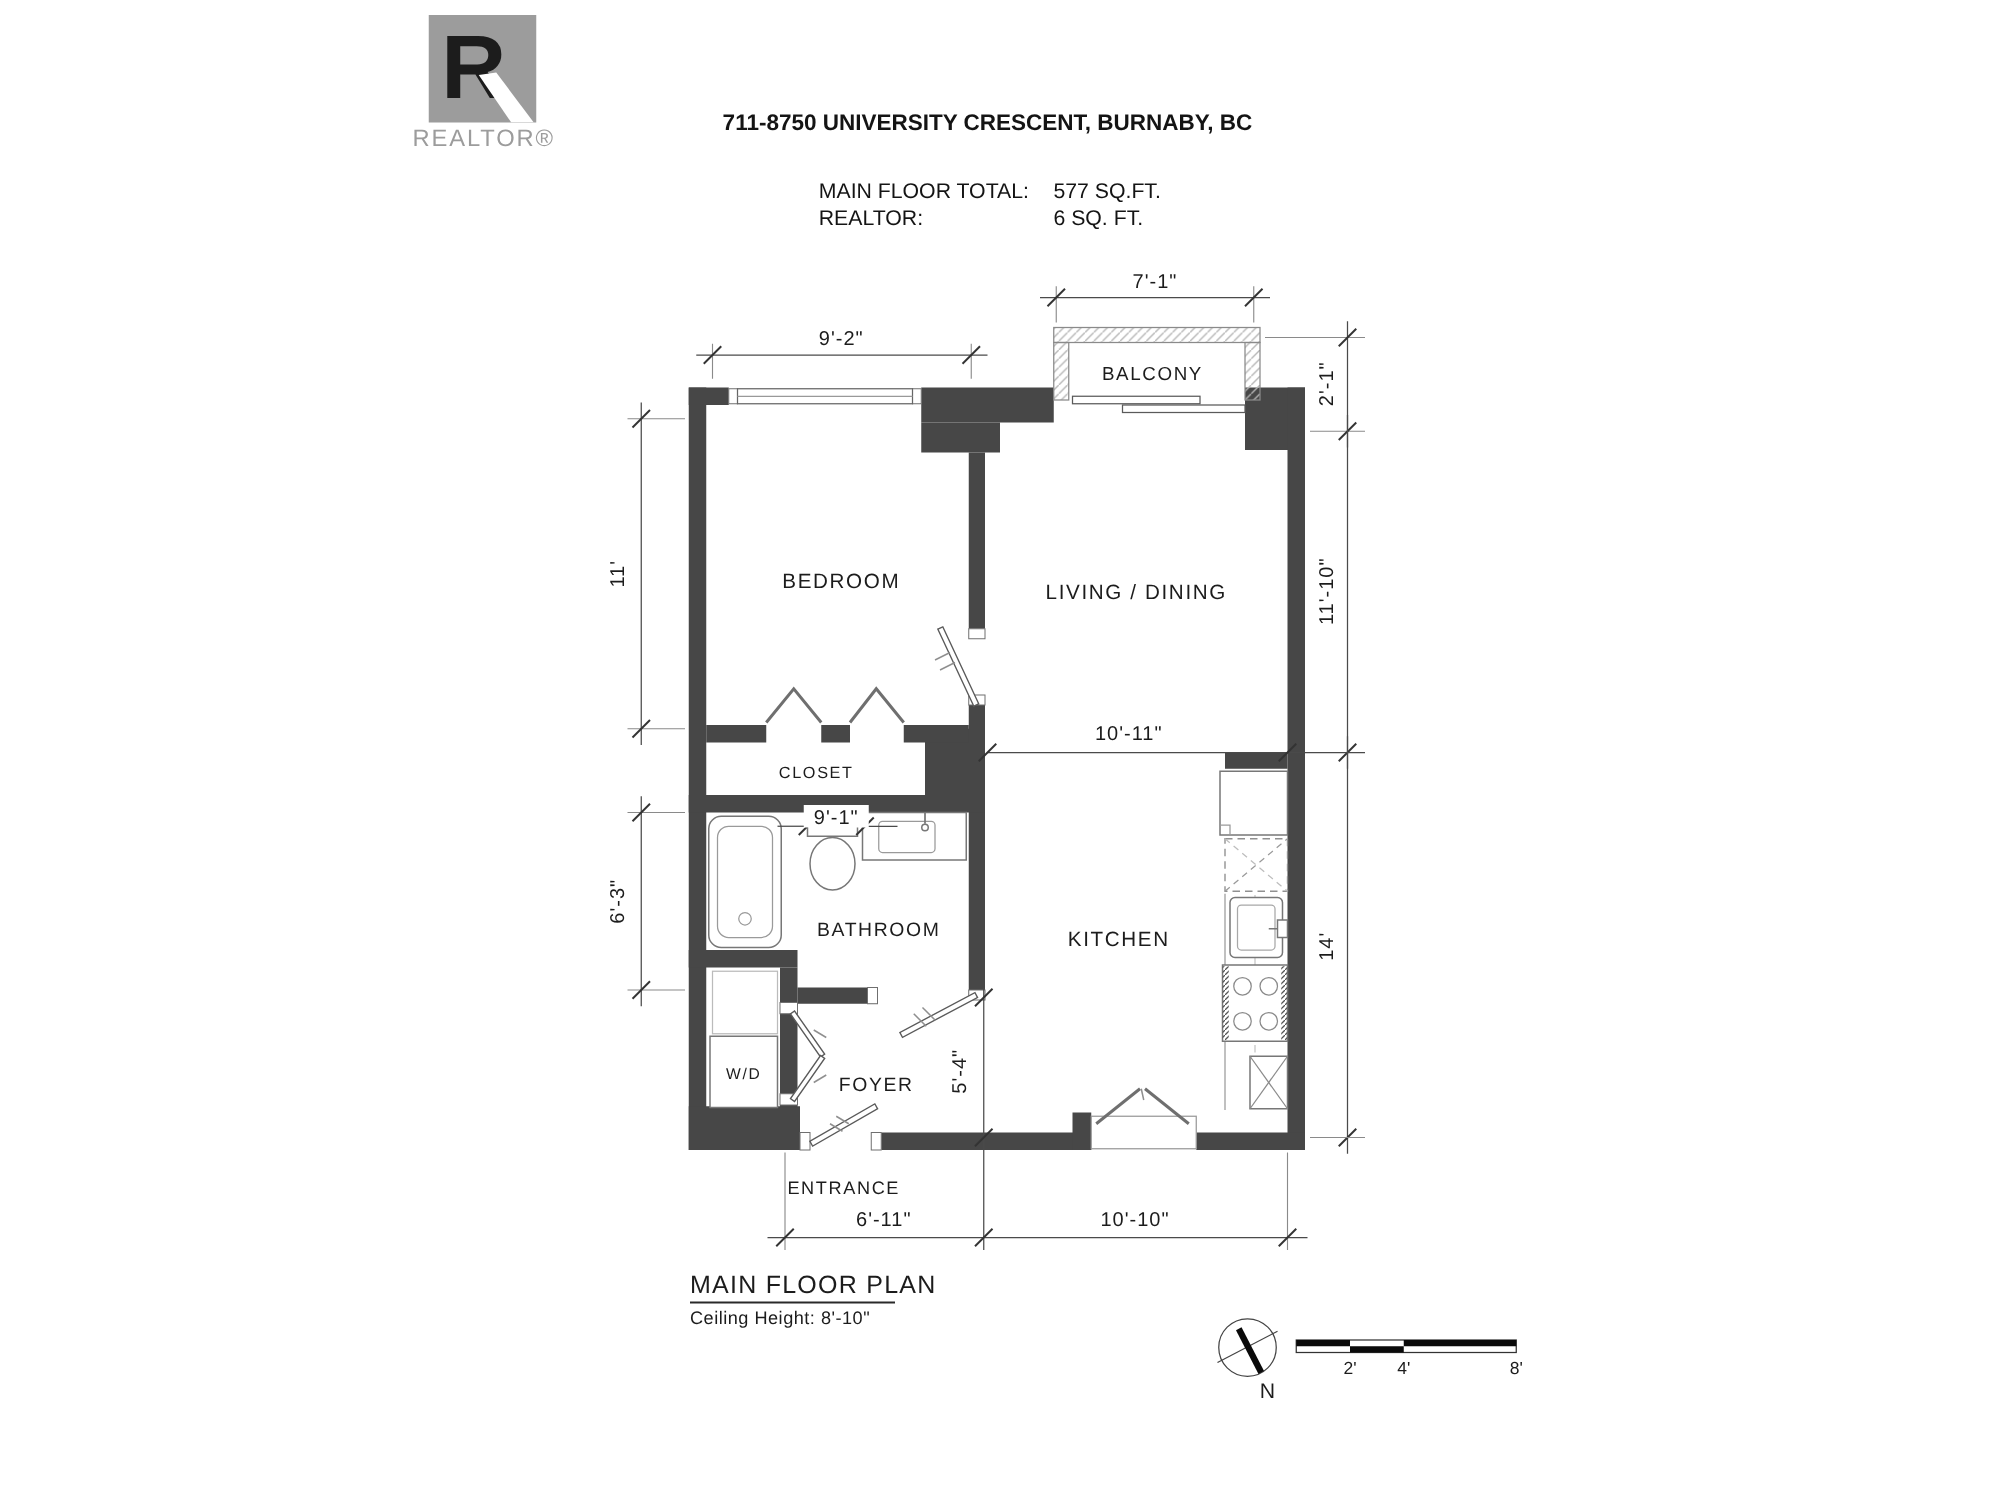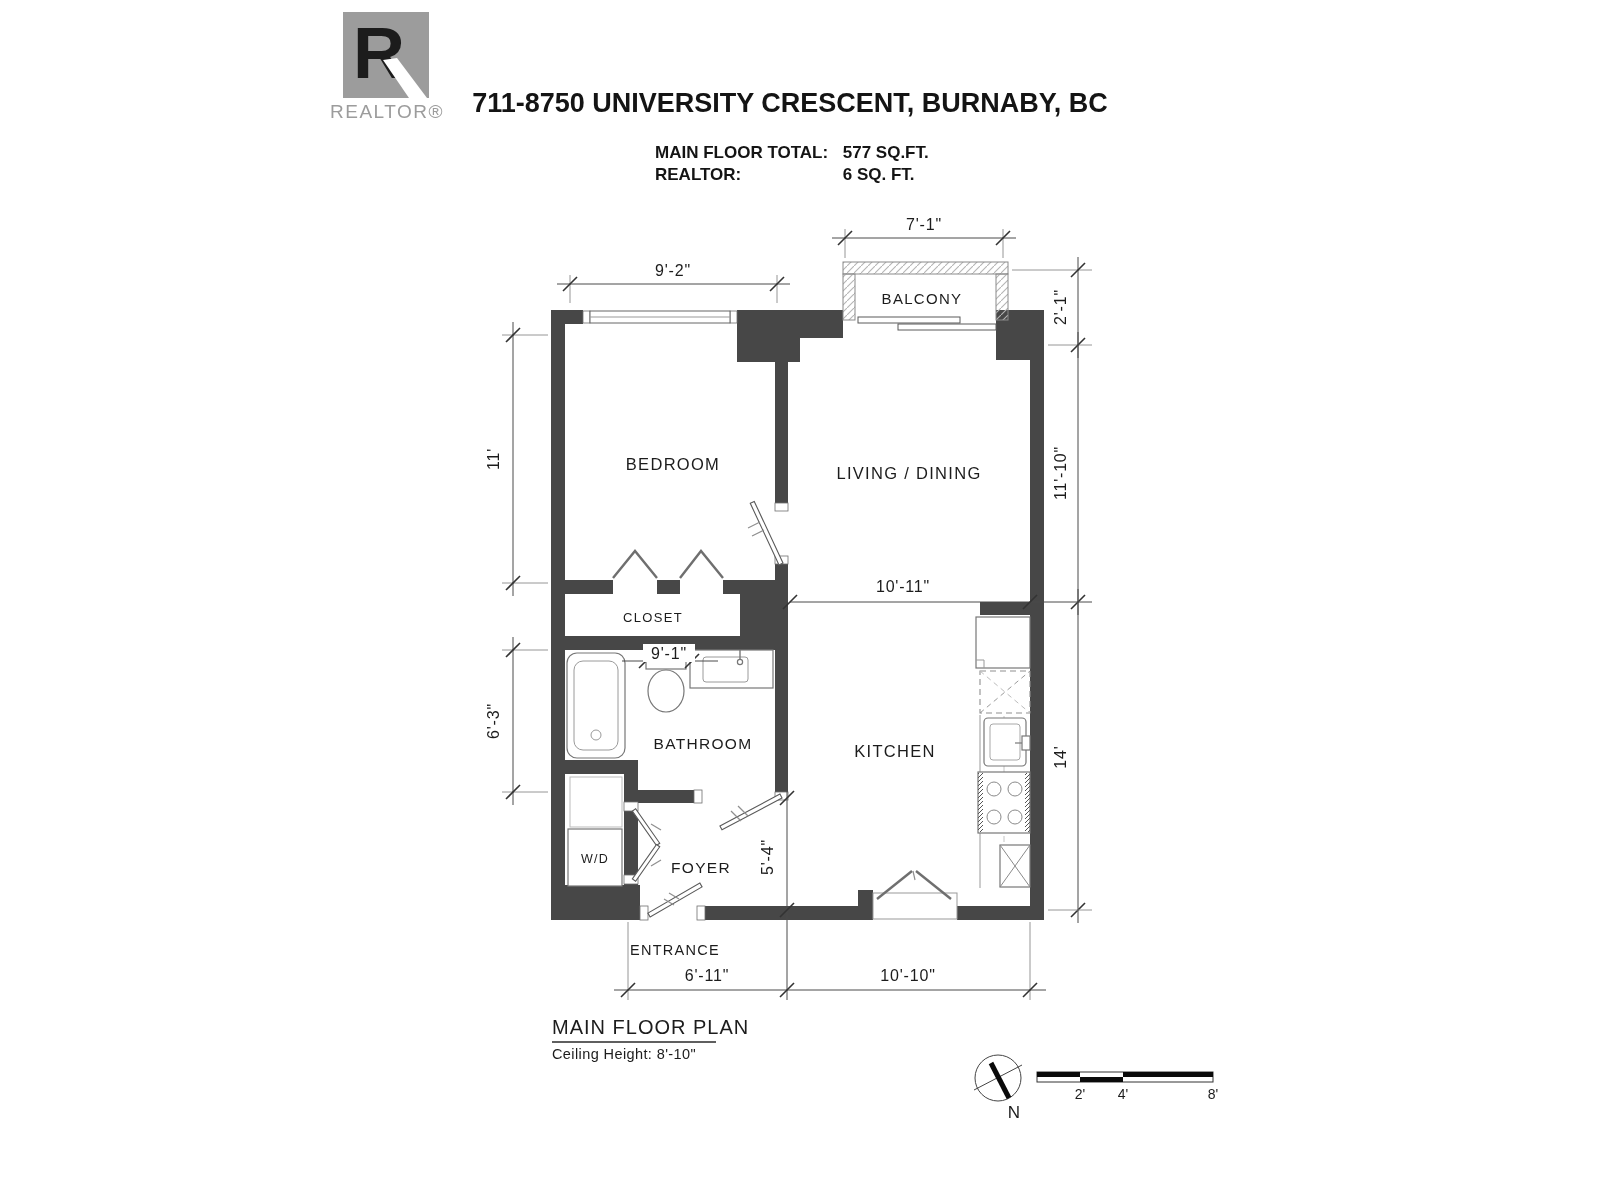--- a/index.html
+++ b/index.html
@@ -1,22 +1,22 @@
 <!DOCTYPE html>
 <html><head>
 <meta charset="utf-8">
 <style>
   html,body{margin:0;padding:0;background:#fff;}
   .page{position:relative;width:1600px;height:1200px;background:#fff;overflow:hidden;
         font-family:"Liberation Sans",sans-serif;}
   .abs{position:absolute;}
   .logo-block{left:343px;top:12px;width:86px;height:86px;background:#9c9c9c;}
   .logo-word{left:330px;top:101px;width:130px;color:#9c9c9c;font-size:19px;letter-spacing:1.5px;}
-  .title{left:400px;top:88px;width:780px;text-align:center;font-size:27px;font-weight:bold;color:#141414;}
-  .areas{left:655px;top:142px;font-size:17px;font-weight:bold;color:#141414;line-height:22px;}
+  .title{left:400px;top:88px;width:780px;text-align:center;font-size:18px;font-weight:bold;color:#141414;}
+  .areas{left:655px;top:142px;font-size:17px;font-weight:normal;color:#141414;line-height:22px;}
   .areas .lbl{display:inline-block;width:183px;}
   svg text{font-family:"Liberation Sans",sans-serif;fill:#1c1c1c;}
   .rm{letter-spacing:1.3px;}
   .dim{letter-spacing:.8px;}
   .wall{fill:#474747;}
   .jamb{fill:#ffffff;stroke:#6f6f6f;stroke-width:.8;}
   .fix{fill:#ffffff;stroke:#777;stroke-width:1.2;}
   .thin{stroke:#999;stroke-width:1;fill:none;}
   .dline{stroke:#4a4a4a;stroke-width:1;fill:none;}
   .ext{stroke:#8a8a8a;stroke-width:.9;fill:none;}

